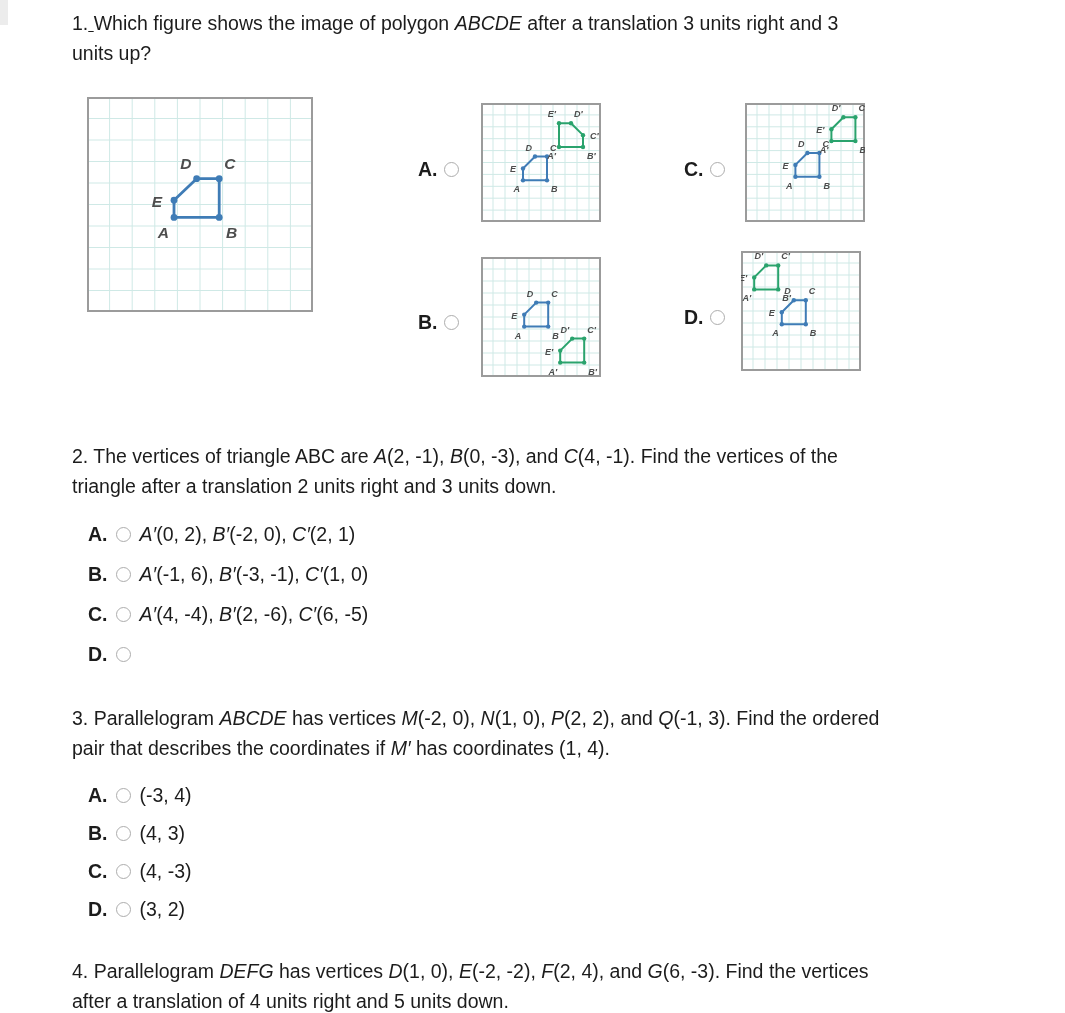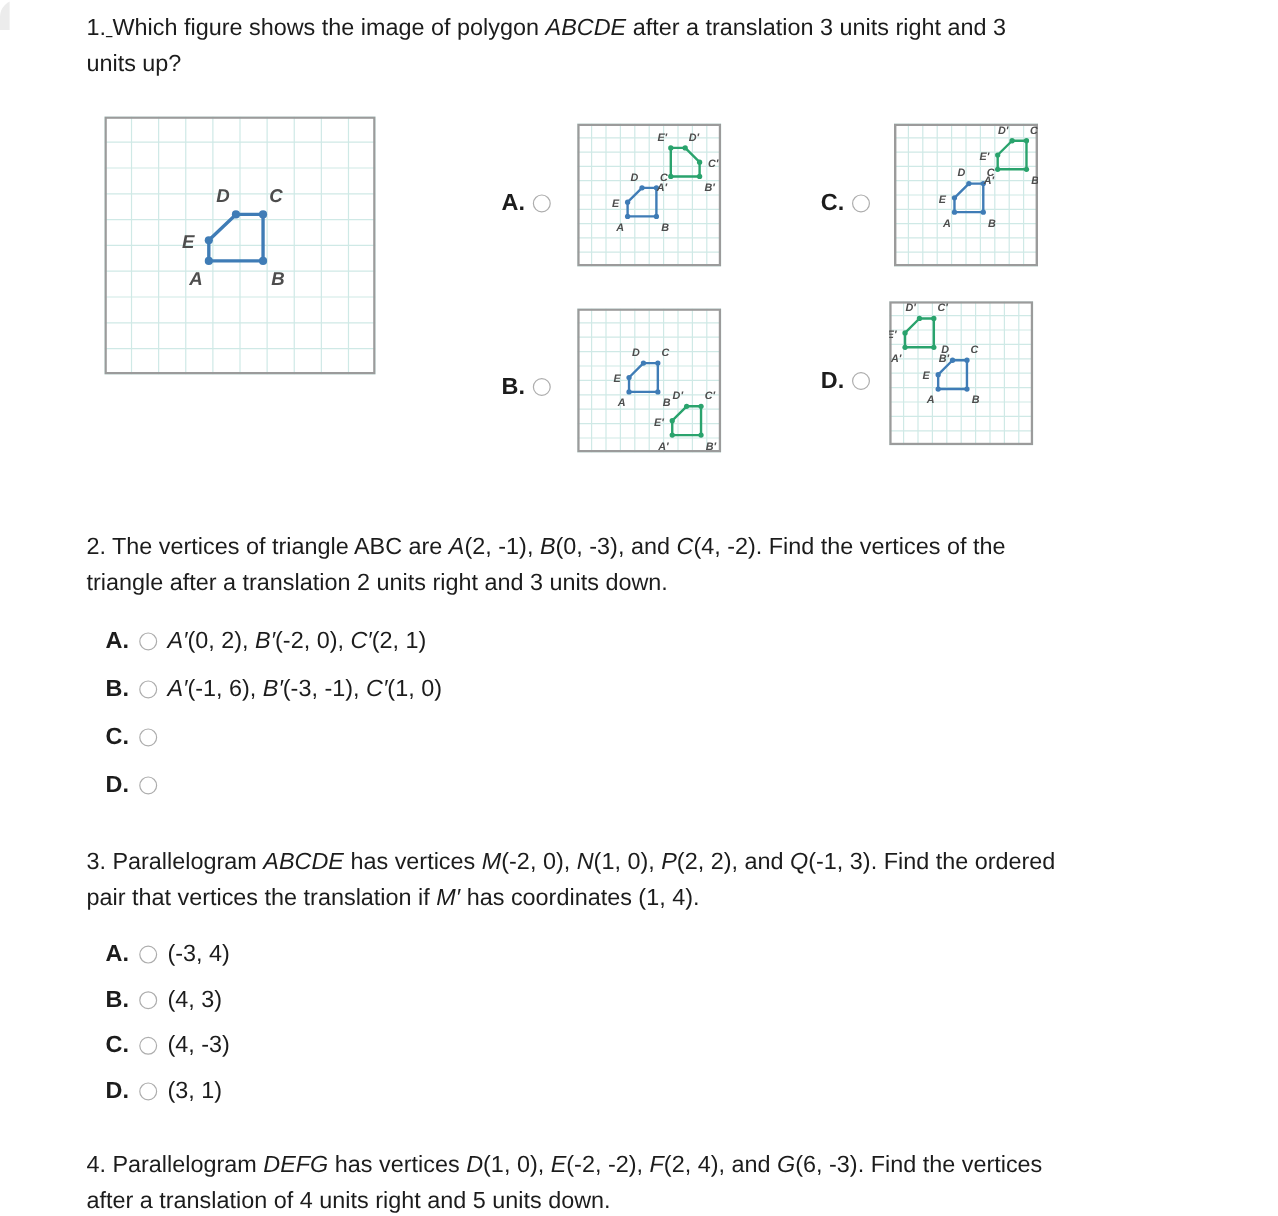--- a/index.html
+++ b/index.html
@@ -1,17 +1,17 @@
 <!DOCTYPE html>
 <html><head>
 <meta charset="utf-8">
 <style>
   html,body{margin:0;padding:0;background:#fff;}
   .page{position:relative;width:1065px;height:1013px;background:#ffffff;
-        font-family:"Liberation Sans",sans-serif;color:#1c1c1c;overflow:hidden;border-radius:14px;}
+        font-family:"Liberation Sans",sans-serif;color:#1c1c1c;overflow:hidden;}
   .corner{position:absolute;left:0;top:0;width:8px;height:25px;background:#ececec;}
   .stem{position:absolute;font-size:19.5px;line-height:30px;}
   .stem .line{white-space:nowrap;}
   .it{font-style:italic;}
   .un{text-decoration:underline;}
   .letter{font-weight:bold;}
   .radio{display:inline-block;width:13px;height:13px;border:1.5px solid #adadad;
          border-radius:50%;background:#fff;box-sizing:content-box;}
   .q1opt{position:absolute;display:flex;align-items:center;font-size:19.5px;}
   .q1opt .radio{margin-left:6px;}
@@ -275,68 +275,69 @@
         <text x="68.80000000000001" y="85.19999999999999" text-anchor="start" font-size="9" font-style="italic" font-weight="bold" fill="#4d4d4d" font-family="&quot;Liberation Sans&quot;, sans-serif">B</text>
         <circle cx="64.80000000000001" cy="49.199999999999996" r="2.2" fill="#3f7cb6"></circle>
         <text x="67.80000000000001" y="43.199999999999996" text-anchor="start" font-size="9" font-style="italic" font-weight="bold" fill="#4d4d4d" font-family="&quot;Liberation Sans&quot;, sans-serif">C</text>
         <circle cx="52.800000000000004" cy="49.199999999999996" r="2.2" fill="#3f7cb6"></circle>
         <text x="49.800000000000004" y="43.199999999999996" text-anchor="end" font-size="9" font-style="italic" font-weight="bold" fill="#4d4d4d" font-family="&quot;Liberation Sans&quot;, sans-serif">D</text>
         <circle cx="40.8" cy="61.199999999999996" r="2.2" fill="#3f7cb6"></circle>
         <text x="33.8" y="65.19999999999999" text-anchor="end" font-size="9" font-style="italic" font-weight="bold" fill="#4d4d4d" font-family="&quot;Liberation Sans&quot;, sans-serif">E</text>
       </svg></div>
 
   <div class="stem" style="left:72px;top:441px;">
-    <div class="line"><span>2. The vertices of triangle ABC are </span><span class="it">A</span><span>(2, -1), </span><span class="it">B</span><span>(0, -3), and </span><span class="it">C</span><span>(4, -2). Find the vertices of the</span></div>
+    <div class="line"><span>2. The vertices of triangle ABC are </span><span class="it">A</span><span>(2, -1), </span><span class="it">B</span><span>(0, -3), and </span><span class="it">C</span><span>(4, -1). Find the vertices of the</span></div>
     <div class="line"><span>triangle after a translation 2 units right and 3 units down.</span></div>
   </div>
   <div class="opt-list" style="left:88px;top:514px;">
     <div class="opt-row h40">
       <span class="letter">A.</span>
       <span class="radio"></span>
       <span class="opt-text"><span class="it">A′</span><span>(0, 2), </span><span class="it">B′</span><span>(-2, 0), </span><span class="it">C′</span><span>(2, 1)</span></span>
     </div>
     <div class="opt-row h40">
       <span class="letter">B.</span>
       <span class="radio"></span>
       <span class="opt-text"><span class="it">A′</span><span>(-1, 6), </span><span class="it">B′</span><span>(-3, -1), </span><span class="it">C′</span><span>(1, 0)</span></span>
     </div>
     <div class="opt-row h40">
       <span class="letter">C.</span>
       <span class="radio"></span>
+      <span class="opt-text"><span class="it">A′</span><span>(4, -4), </span><span class="it">B′</span><span>(2, -6), </span><span class="it">C′</span><span>(6, -5)</span></span>
     </div>
     <div class="opt-row h40">
       <span class="letter">D.</span>
       <span class="radio"></span>
     </div>
   </div>
 
   <div class="stem" style="left:72px;top:703px;">
     <div class="line"><span>3. Parallelogram </span><span class="it">ABCDE</span><span> has vertices </span><span class="it">M</span><span>(-2, 0), </span><span class="it">N</span><span>(1, 0), </span><span class="it">P</span><span>(2, 2), and </span><span class="it">Q</span><span>(-1, 3). Find the ordered</span></div>
-    <div class="line"><span>pair that vertices the translation if </span><span class="it">M′</span><span> has coordinates (1, 4).</span></div>
+    <div class="line"><span>pair that describes the coordinates if </span><span class="it">M′</span><span> has coordinates (1, 4).</span></div>
   </div>
   <div class="opt-list" style="left:88px;top:776px;">
     <div class="opt-row h38">
       <span class="letter">A.</span>
       <span class="radio"></span>
       <span class="opt-text"><span>(-3, 4)</span></span>
     </div>
     <div class="opt-row h38">
       <span class="letter">B.</span>
       <span class="radio"></span>
       <span class="opt-text"><span>(4, 3)</span></span>
     </div>
     <div class="opt-row h38">
       <span class="letter">C.</span>
       <span class="radio"></span>
       <span class="opt-text"><span>(4, -3)</span></span>
     </div>
     <div class="opt-row h38">
       <span class="letter">D.</span>
       <span class="radio"></span>
-      <span class="opt-text"><span>(3, 1)</span></span>
+      <span class="opt-text"><span>(3, 2)</span></span>
     </div>
   </div>
 
   <div class="stem" style="left:72px;top:956px;">
     <div class="line"><span>4. Parallelogram </span><span class="it">DEFG</span><span> has vertices </span><span class="it">D</span><span>(1, 0), </span><span class="it">E</span><span>(-2, -2), </span><span class="it">F</span><span>(2, 4), and </span><span class="it">G</span><span>(6, -3). Find the vertices</span></div>
     <div class="line"><span>after a translation of 4 units right and 5 units down.</span></div>
   </div>
 </div>
 
 </body></html>

